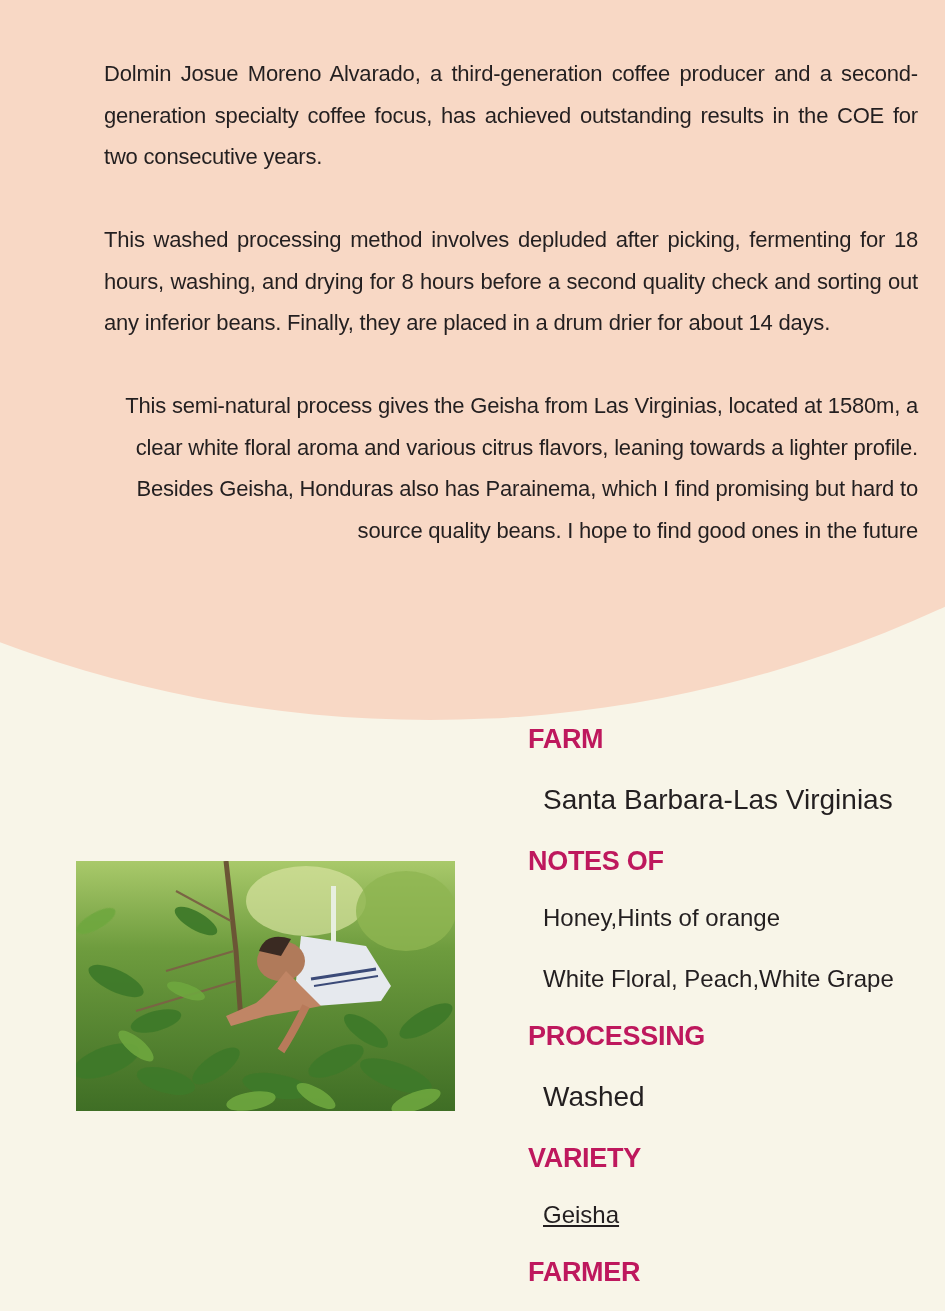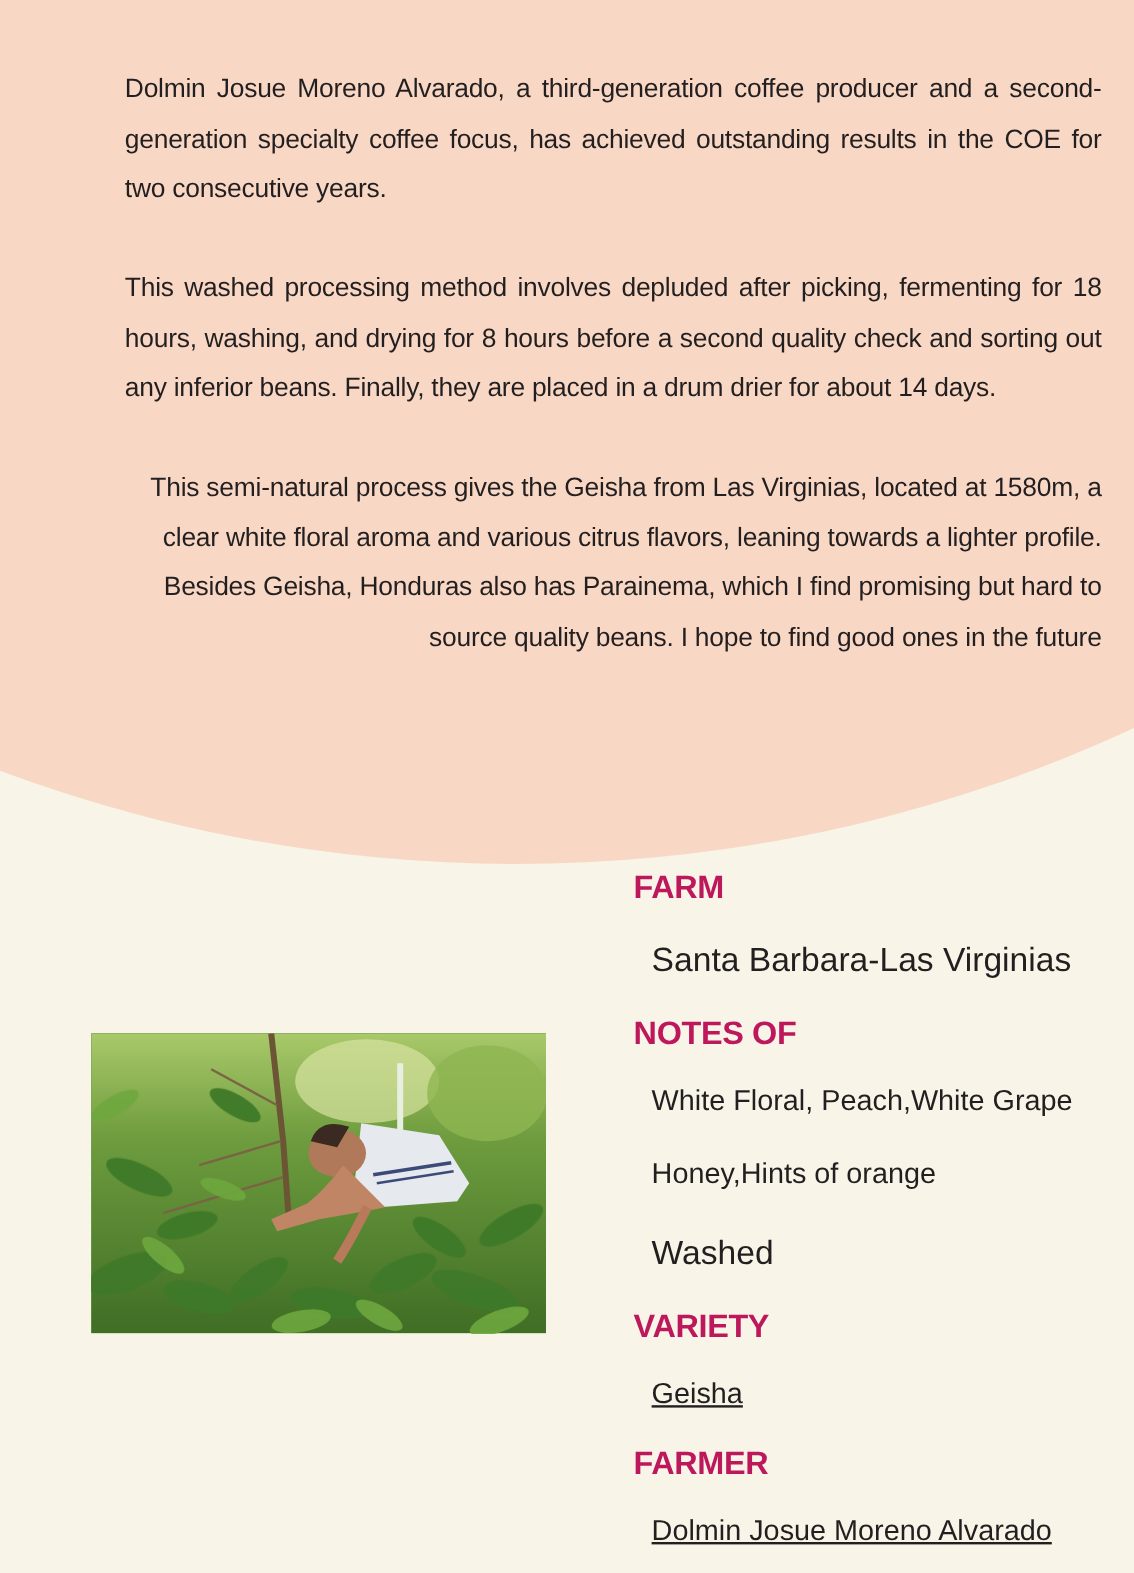--- a/index.html
+++ b/index.html
@@ -93,20 +93,21 @@
       <ellipse cx="20" cy="60" rx="22" ry="8" transform="rotate(-30 20 60)"></ellipse>
       <ellipse cx="110" cy="130" rx="20" ry="7" transform="rotate(20 110 130)"></ellipse>
     </g>
   </svg>
 </div>
 
 <div class="specs">
   <p class="spec-label">FARM</p>
   <p class="spec-value">Santa Barbara-Las Virginias</p>
   <p class="spec-label">NOTES OF</p>
+  <p class="spec-value multi">Honey,Hints of orange</p>
   <p class="spec-value multi">White Floral, Peach,White Grape</p>
-  <p class="spec-value multi">Honey,Hints of orange</p>
+  <p class="spec-label">PROCESSING</p>
   <p class="spec-value">Washed</p>
   <p class="spec-label">VARIETY</p>
   <p class="spec-value small">Geisha</p>
   <p class="spec-label">FARMER</p>
   <p class="spec-value small">Dolmin Josue Moreno Alvarado</p>
 </div>
 
 </body></html>

